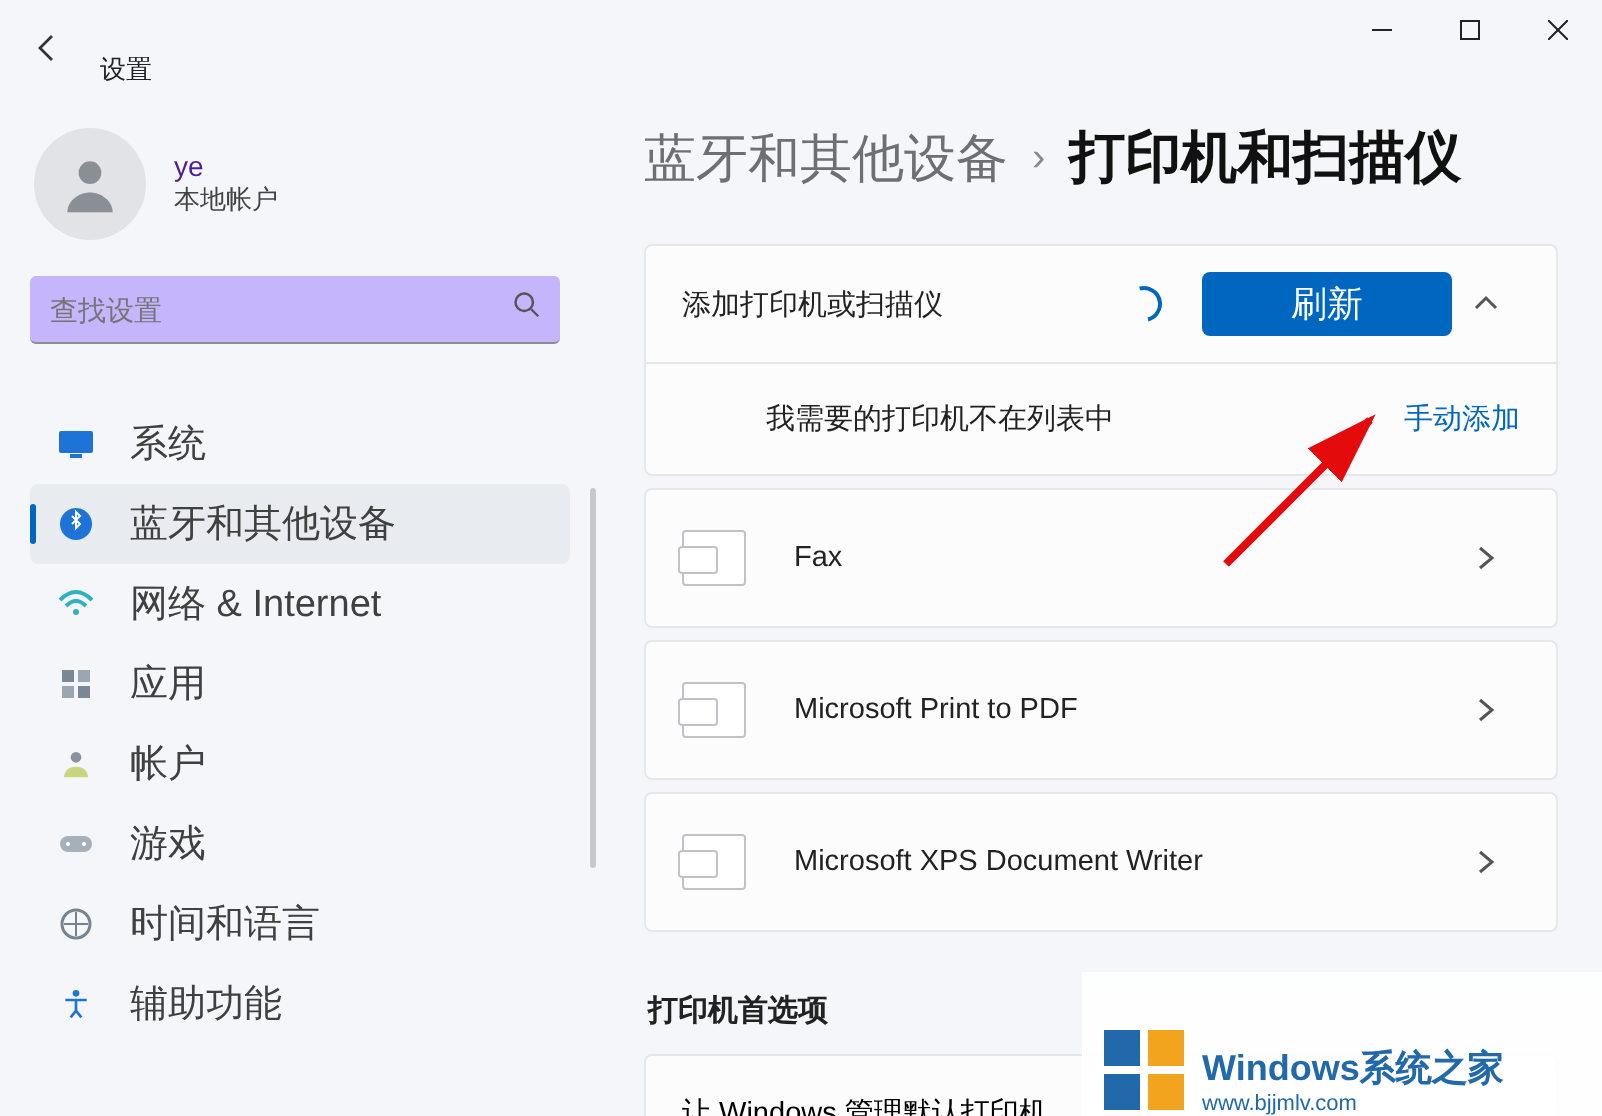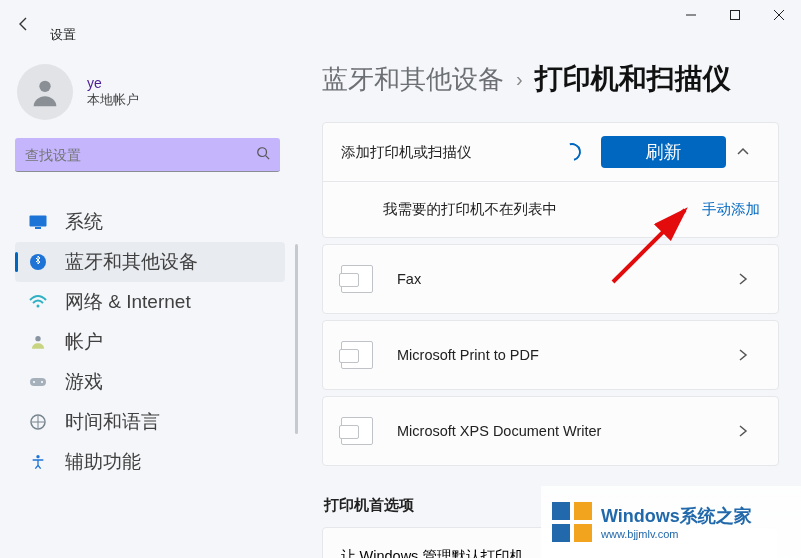--- a/index.html
+++ b/index.html
@@ -168,21 +168,21 @@
     margin: 30px 0 12px 2px;
   }
   .arrow {
     position: absolute;
     pointer-events: none;
   }
   .watermark {
     position: absolute; right: 0; bottom: 0;
     width: 260px; height: 72px;
     background: linear-gradient(180deg, rgba(255,255,255,0.85), rgba(255,255,255,0.95));
-    display: flex; align-items: center;
+    display: flex; align-items: flex-end;
     padding-left: 8px;
     gap: 6px;
   }
   .wm-url { font-size: 11px; color: #2169ab; }
   .wm-text { font-size: 18px; font-weight: 600; color: #2169ab; }
 </style>
 </head>
 <body>
 
 <div class="titlebar">
@@ -259,20 +259,31 @@
             <svg width="18" height="14">
               <path d="M1 5 Q9 -3 17 5" stroke="#2db1c3" stroke-width="2" fill="none"></path>
               <path d="M4 8 Q9 3 14 8" stroke="#2db1c3" stroke-width="2" fill="none"></path>
               <circle cx="9" cy="11" r="1.5" fill="#2db1c3"></circle>
             </svg>
           </span>
         <span>网络 &amp; Internet</span>
       </li>
       <li>
         <span class="ic">
+            <svg width="16" height="16">
+              <rect x="1" y="1" width="6" height="6" fill="#7a8896"></rect>
+              <rect x="9" y="1" width="6" height="6" fill="#9aa6b2"></rect>
+              <rect x="1" y="9" width="6" height="6" fill="#9aa6b2"></rect>
+              <rect x="9" y="9" width="6" height="6" fill="#7a8896"></rect>
+            </svg>
+          </span>
+        <span>应用</span>
+      </li>
+      <li>
+        <span class="ic">
             <svg width="16" height="16" viewBox="0 0 24 24">
               <circle cx="12" cy="7" r="4" fill="#8a94a1"></circle>
               <path d="M3 22c0-5 4-8 9-8s9 3 9 8" fill="#c8d480"></path>
             </svg>
           </span>
         <span>帐户</span>
       </li>
       <li>
         <span class="ic">
             <svg width="18" height="12">

